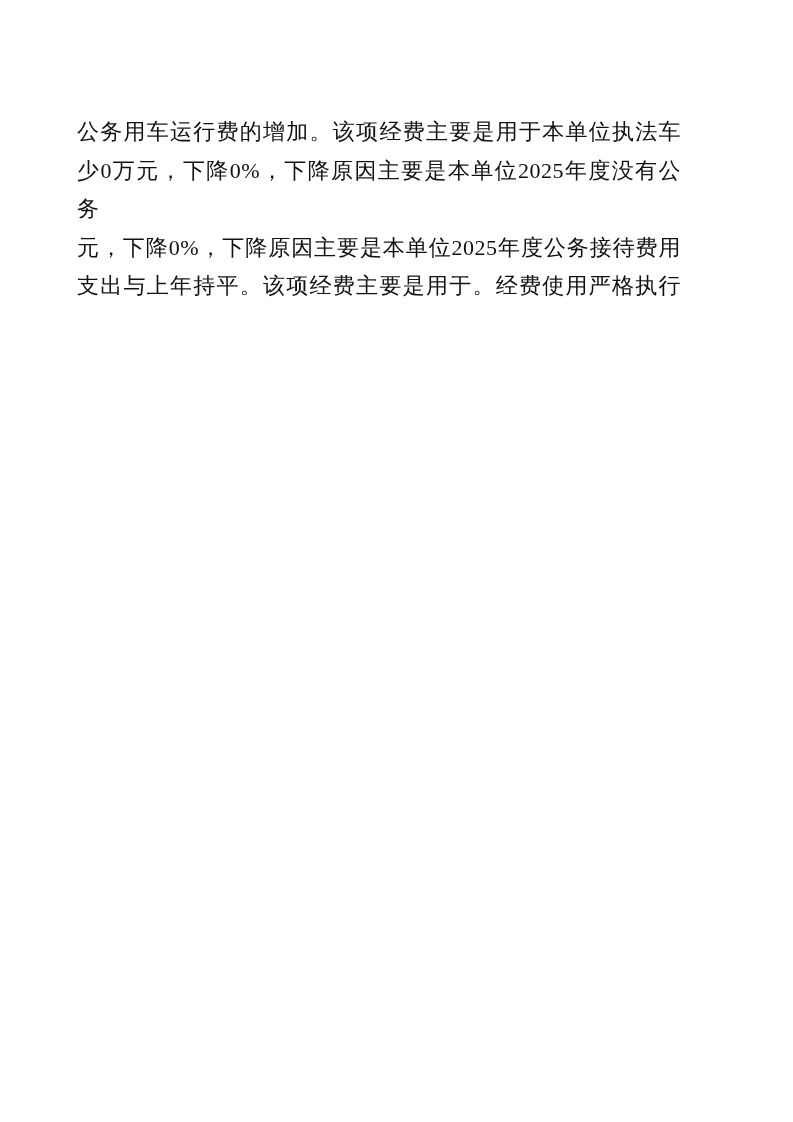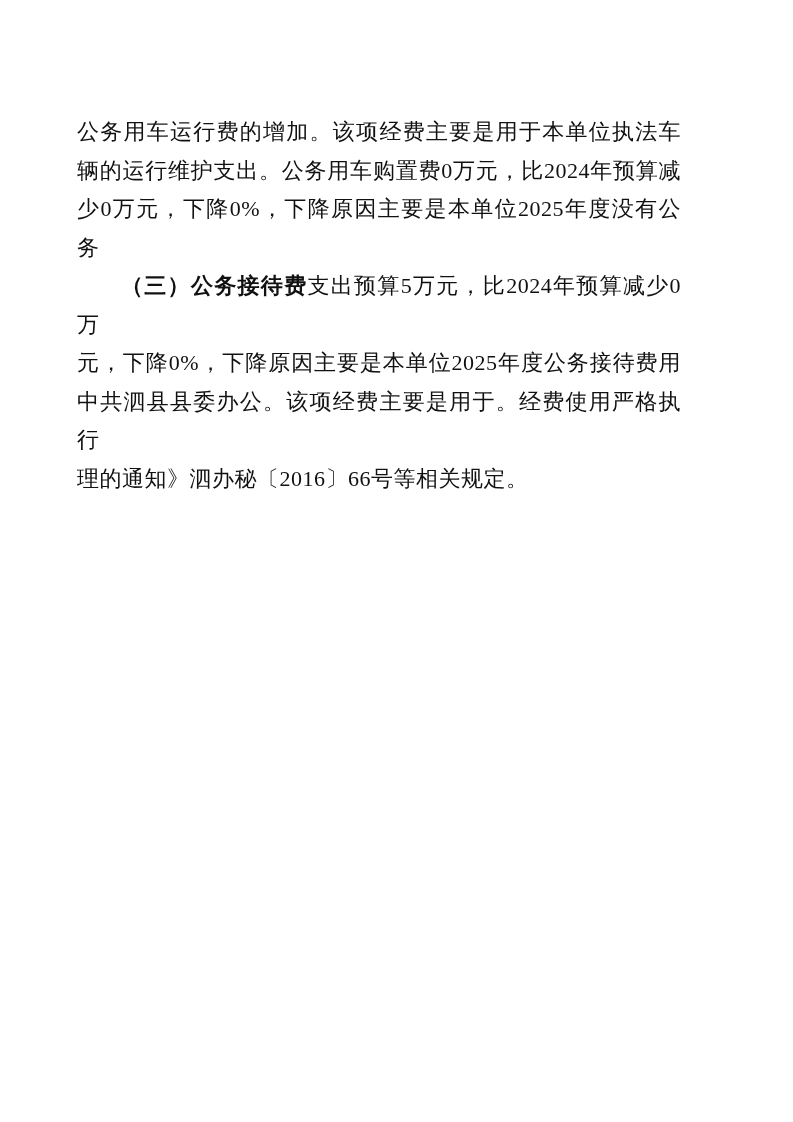--- a/index.html
+++ b/index.html
@@ -43,27 +43,22 @@
   }
 </style>
 </head>
 <body>
 
 <div class="page">
   <div class="text-block">
 
     <div class="para">
       <div class="line just">公务用车运行费的增加。该项经费主要是用于本单位执法车</div>
-      <div class="line just">辆的运行维护支出。公务用车购置费0万元，比2024年预算减</div>
       <div class="line just">少0万元，下降0%，下降原因主要是本单位2025年度没有公务</div>
     </div>
 
     <div class="para">
-      <div class="line just indent">
-        <span class="bold">（三）公务接待费</span><span>支出预算5万元，比2024年预算减少0万</span>
-      </div>
       <div class="line just">元，下降0%，下降原因主要是本单位2025年度公务接待费用</div>
-      <div class="line just">中共泗县县委办公。该项经费主要是用于。经费使用严格执行</div>
-      <div class="line">理的通知》泗办秘〔2016〕66号等相关规定。</div>
+      <div class="line just">支出与上年持平。该项经费主要是用于。经费使用严格执行</div>
     </div>
 
   </div>
 </div>
 
 </body></html>

